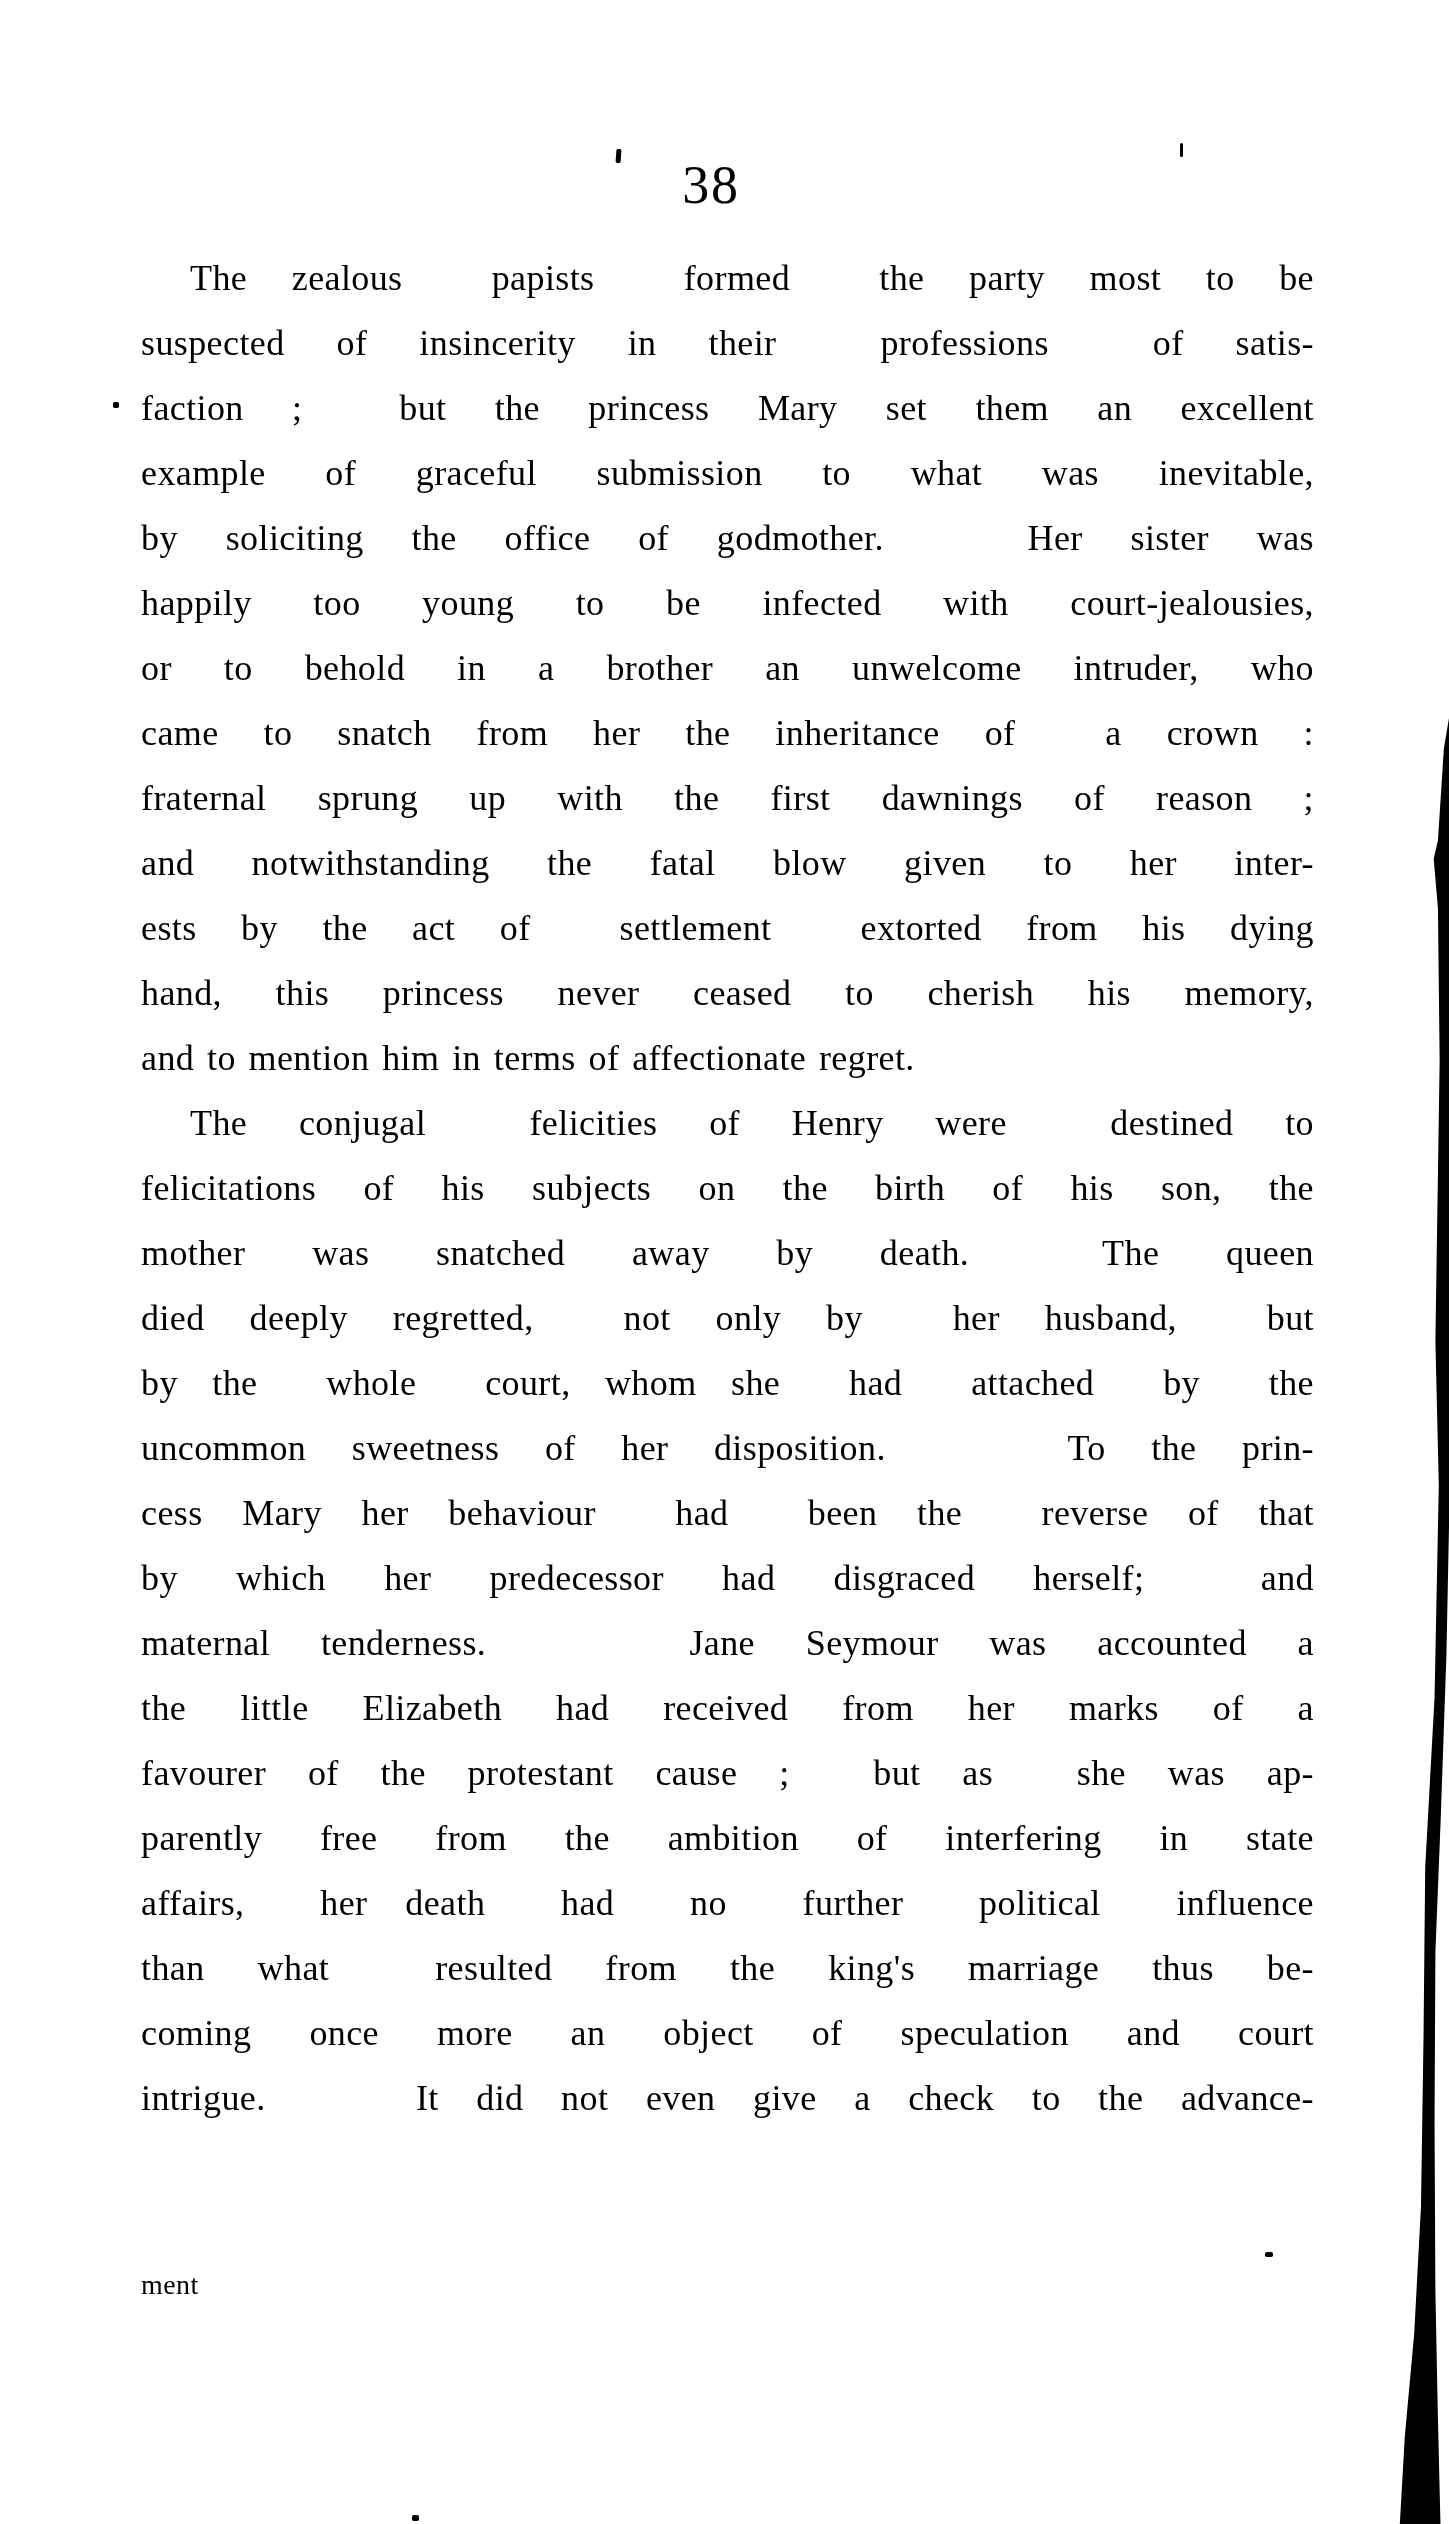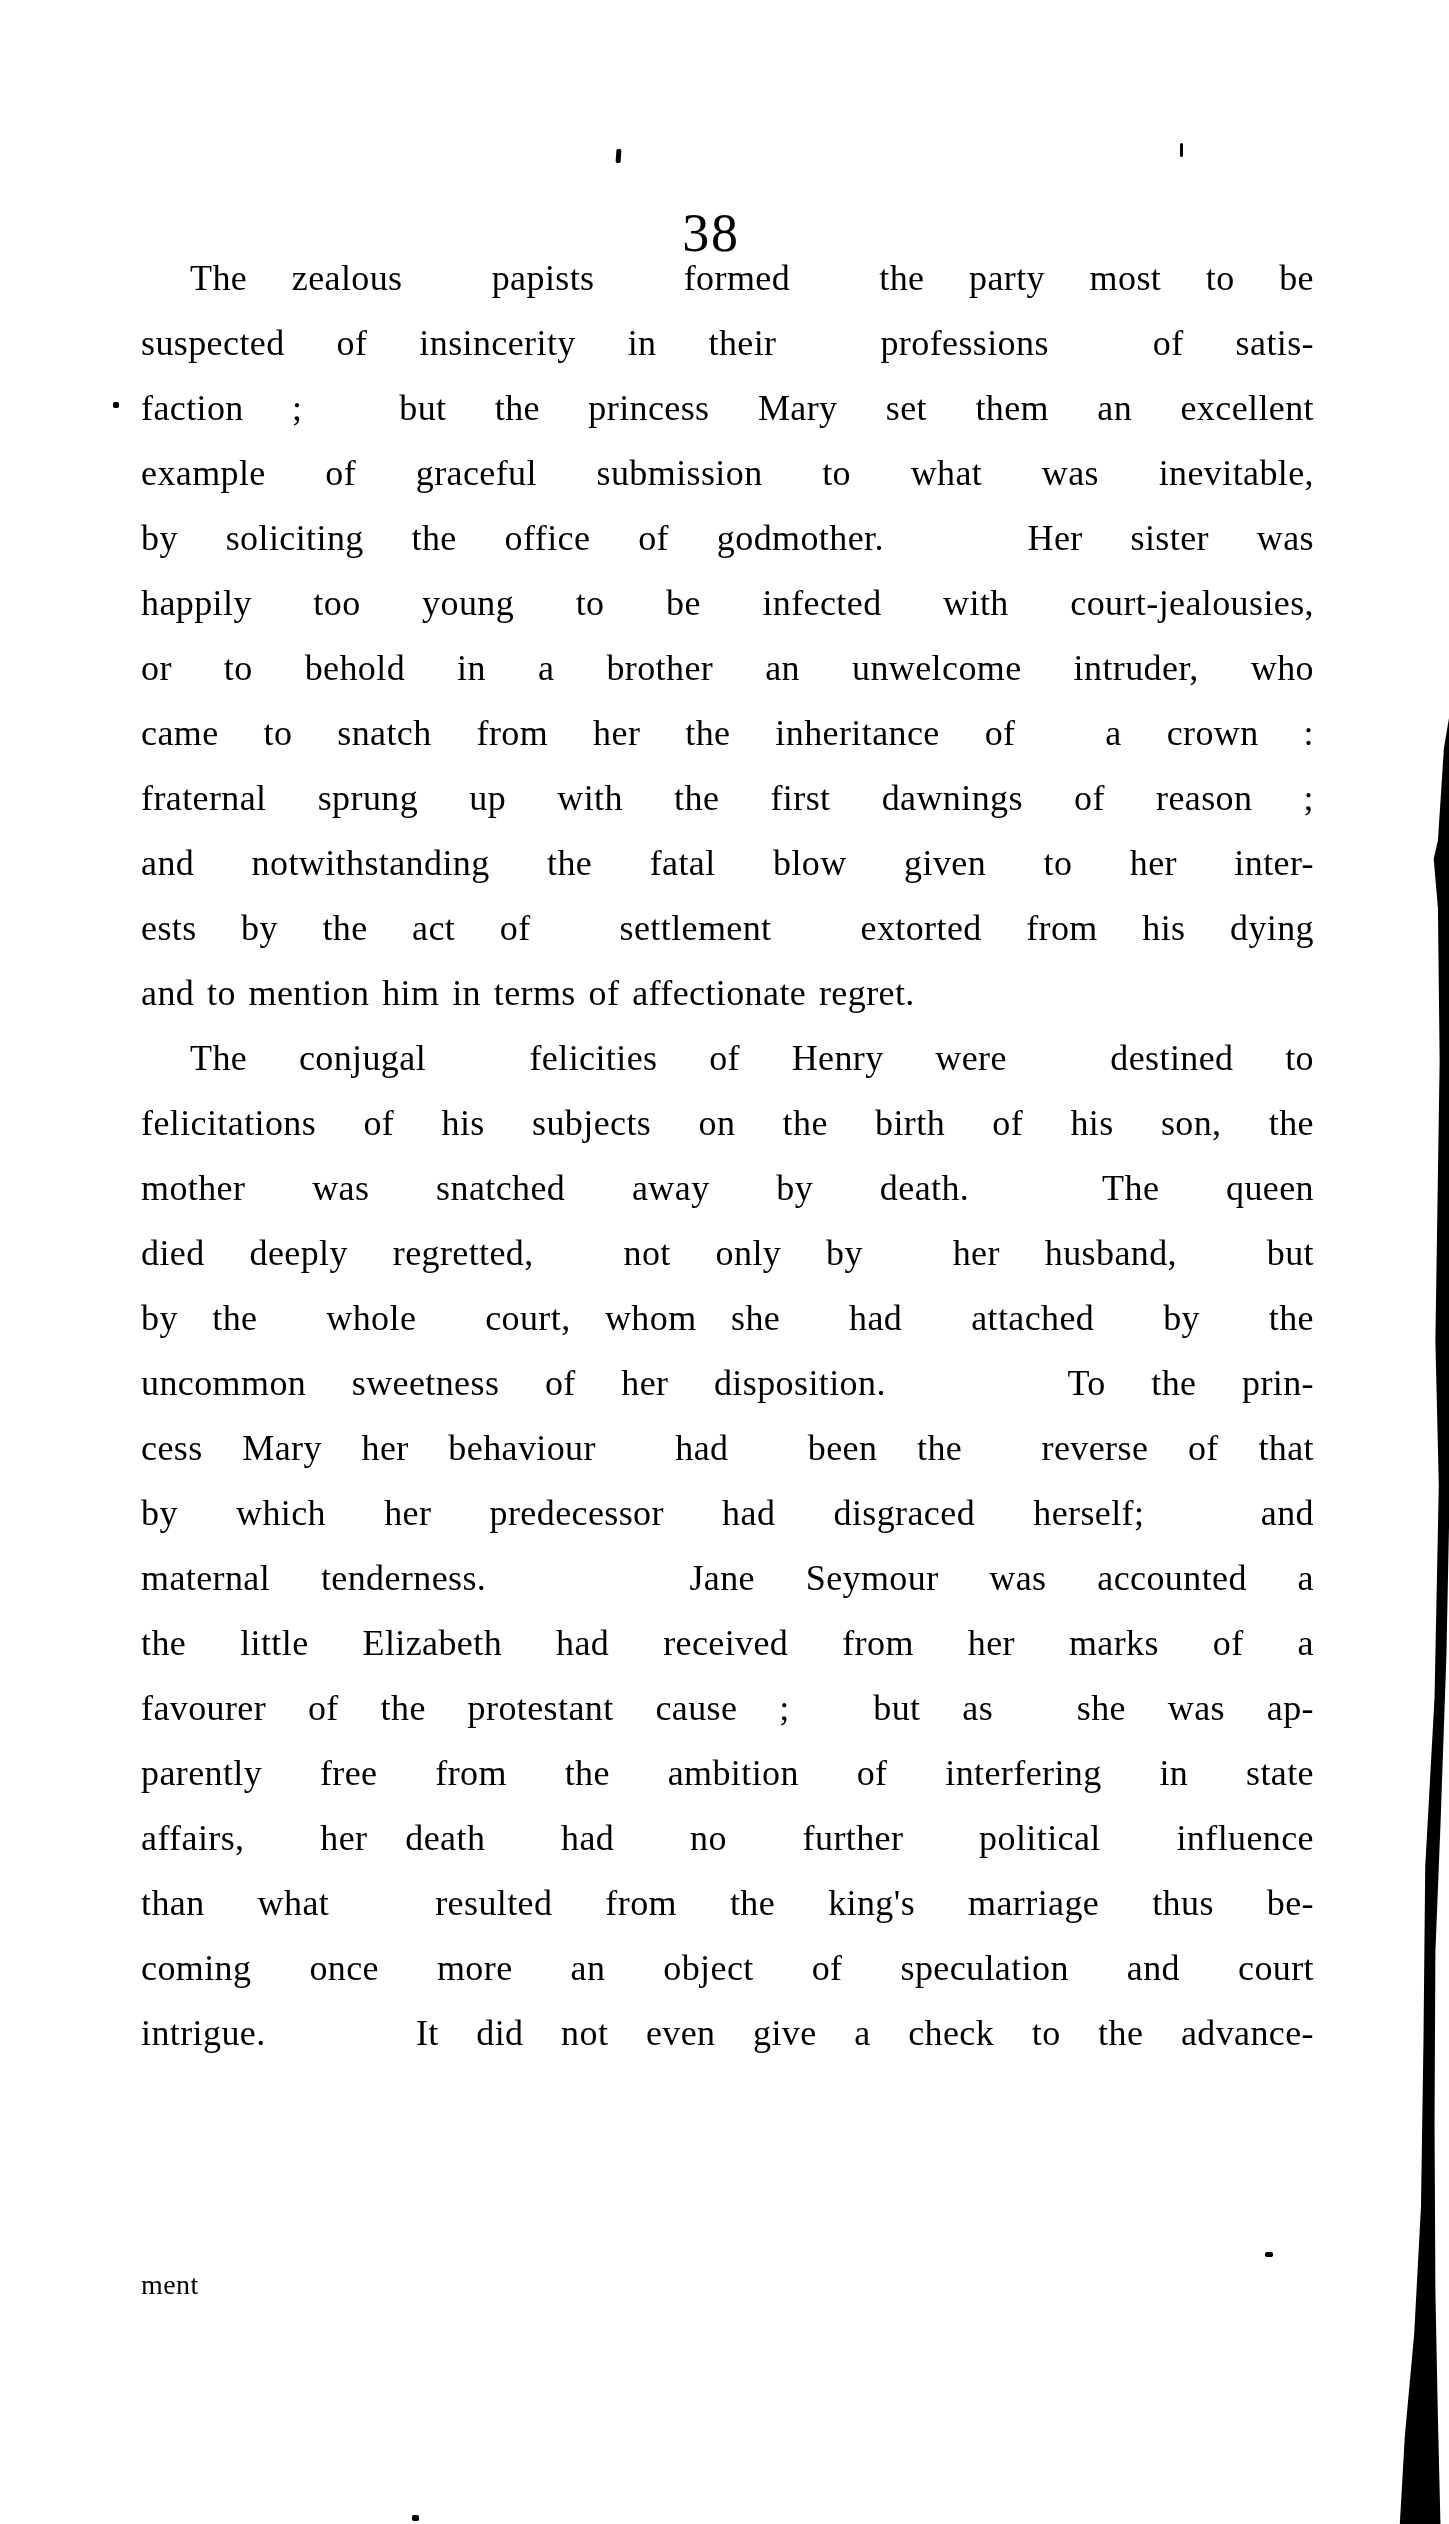--- a/index.html
+++ b/index.html
@@ -15,21 +15,20 @@
   .page-number {
     position: absolute;
     top: 158px;
     left: 0;
     width: 1422px;
     text-align: center;
     font-size: 54px;
     line-height: 54px;
     letter-spacing: 1.7px;
     color: #000000;
-    margin-top: 48px;
   }
   .textblock {
     position: absolute;
     top: 246px;
     left: 141px;
     width: 1173px;
   }
   .line {
     font-size: 36px;
     line-height: 65px;
@@ -89,20 +88,21 @@
     <div class="line">suspected of insincerity in their  professions  of satis-</div>
     <div class="line">faction ;  but the princess Mary set them an excellent</div>
     <div class="line">example of graceful submission to what was inevitable,</div>
     <div class="line">by soliciting the office of godmother.   Her sister was</div>
     <div class="line">happily too young to be infected with court-jealousies,</div>
     <div class="line">or to behold in a brother an unwelcome intruder, who</div>
     <div class="line">came to snatch from her the inheritance of  a crown :</div>
     <div class="line">fraternal sprung up with the first dawnings of reason ;</div>
     <div class="line">and notwithstanding the fatal blow given to her inter-</div>
     <div class="line">ests by the act of  settlement  extorted from his dying</div>
+    <div class="line">hand, this princess never ceased to cherish his memory,</div>
     <div class="line endpara">and to mention him in terms of affectionate regret.</div>
     <div class="line indent">The conjugal  felicities of Henry were  destined to</div>
     <div class="line">felicitations of his subjects on the birth of his son, the</div>
     <div class="line">mother  was  snatched  away  by  death.    The  queen</div>
     <div class="line">died deeply regretted,  not only by  her husband,  but</div>
     <div class="line">by the  whole  court, whom she  had  attached  by  the</div>
     <div class="line">uncommon sweetness of her disposition.    To the prin-</div>
     <div class="line">cess Mary her behaviour  had  been the  reverse of that</div>
     <div class="line">by which her predecessor had disgraced herself;  and</div>
     <div class="line">maternal tenderness.    Jane Seymour was accounted a</div>

